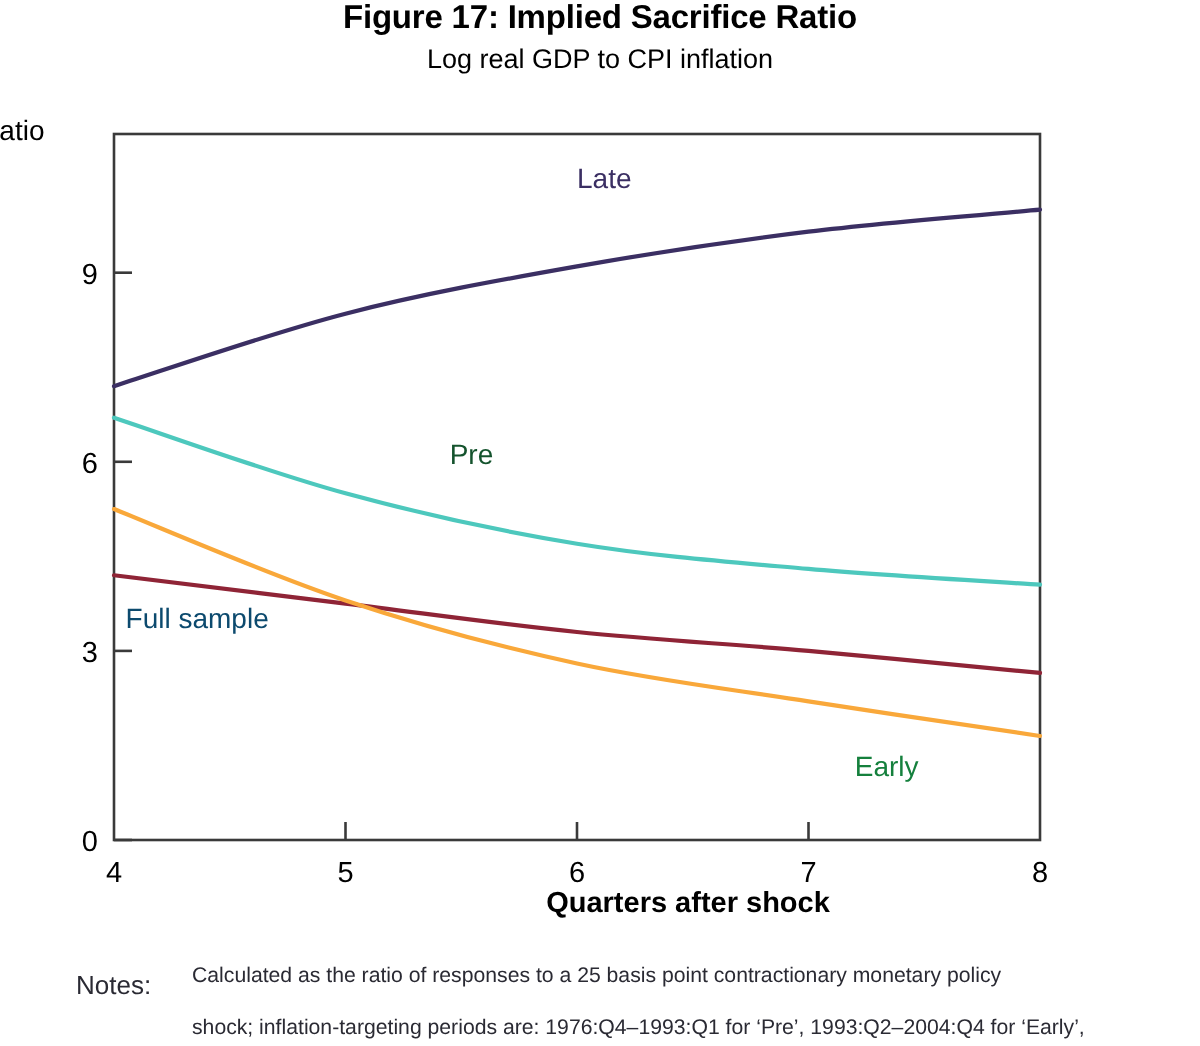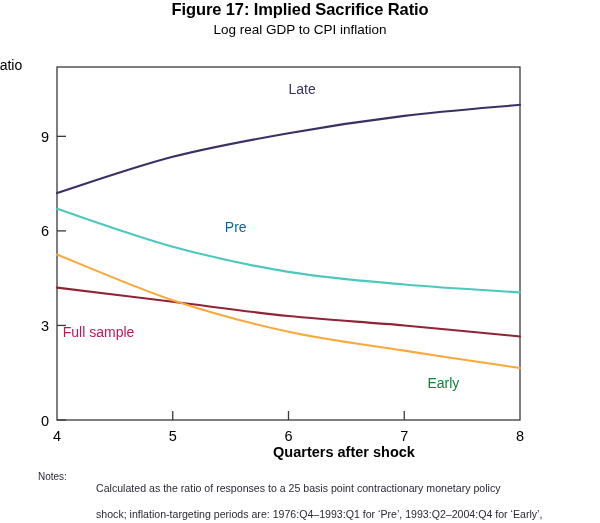--- a/index.html
+++ b/index.html
@@ -76,23 +76,23 @@
     top: 470px;
     width: 555px;
     font-family: "Liberation Sans", sans-serif;
     font-size: 10.6px;
     line-height: 13.6px;
     color: #2a2a33;
   }
   .notes-label {
     position: absolute;
     left: 0;
-    top: 0;
+    top: 16px;
     width: 58px;
-    font-size: 10px;
+    font-size: 13px;
     color: #2a2a33;
   }
   .notes-body {
     margin-left: 58px;
     display: block;
   }
   .notes-line {
     display: block;
     white-space: nowrap;
     margin-top: 12px;
@@ -148,22 +148,22 @@
         <path d="M 57.00 208.83 C 76.29 215.13, 134.17 236.15, 172.75 246.65 C 211.33 257.16, 249.92 265.56, 288.50 271.87 C 327.08 278.17, 365.67 281.06, 404.25 284.47 C 442.83 287.89, 500.71 291.04, 520.00 292.35" fill="none" stroke="#4dc8bd" stroke-width="2.1" stroke-linecap="round" stroke-linejoin="round"></path>
         <path d="M 57.00 287.63 C 76.29 289.99, 134.17 297.08, 172.75 301.81 C 211.33 306.54, 249.92 312.05, 288.50 315.99 C 327.08 319.93, 365.67 322.03, 404.25 325.45 C 442.83 328.86, 500.71 334.64, 520.00 336.48" fill="none" stroke="#8f2436" stroke-width="2.1" stroke-linecap="round" stroke-linejoin="round"></path>
         <path d="M 57.00 254.53 C 76.29 262.15, 134.17 287.36, 172.75 300.23 C 211.33 313.10, 249.92 323.35, 288.50 331.75 C 327.08 340.15, 365.67 344.62, 404.25 350.66 C 442.83 356.70, 500.71 365.11, 520.00 368.00" fill="none" stroke="#f9a83a" stroke-width="2.1" stroke-linecap="round" stroke-linejoin="round"></path>
       </g>
   </svg>
 
   <div class="xlabel">Quarters after shock</div>
 
   <div id="series-labels">
       <div class="series-label" style="color: rgb(59, 47, 99); left: 288.5px; top: 80.6384px;">Late</div>
-      <div class="series-label" style="color: #0369a1; left: 224.838px; top: 219.317px;">Pre</div>
-      <div class="series-label" style="color: #be185d; left: 62.7875px; top: 324px;">Full sample</div>
+      <div class="series-label" style="color: #14532d; left: 224.838px; top: 219.317px;">Pre</div>
+      <div class="series-label" style="color: #0c4a6e; left: 62.7875px; top: 301px;">Full sample</div>
       <div class="series-label" style="color: #15803d; left: 427.4px; top: 375.33px;">Early</div>
     </div>
 
   <div class="notes">
     <span class="notes-label">Notes:</span>
     <span class="notes-body" id="notes-body">
         <span class="notes-line">Calculated as the ratio of responses to a 25 basis point contractionary monetary policy</span>
         <span class="notes-line">shock; inflation-targeting periods are: 1976:Q4–1993:Q1 for ‘Pre’, 1993:Q2–2004:Q4 for ‘Early’,</span>
       </span>
   </div>

